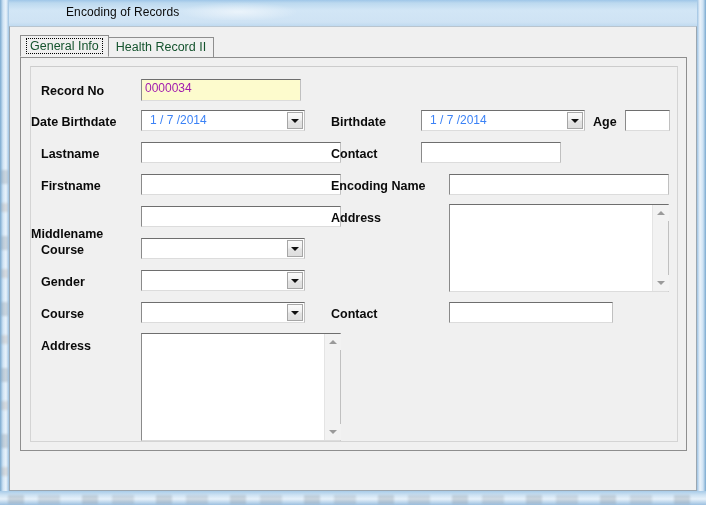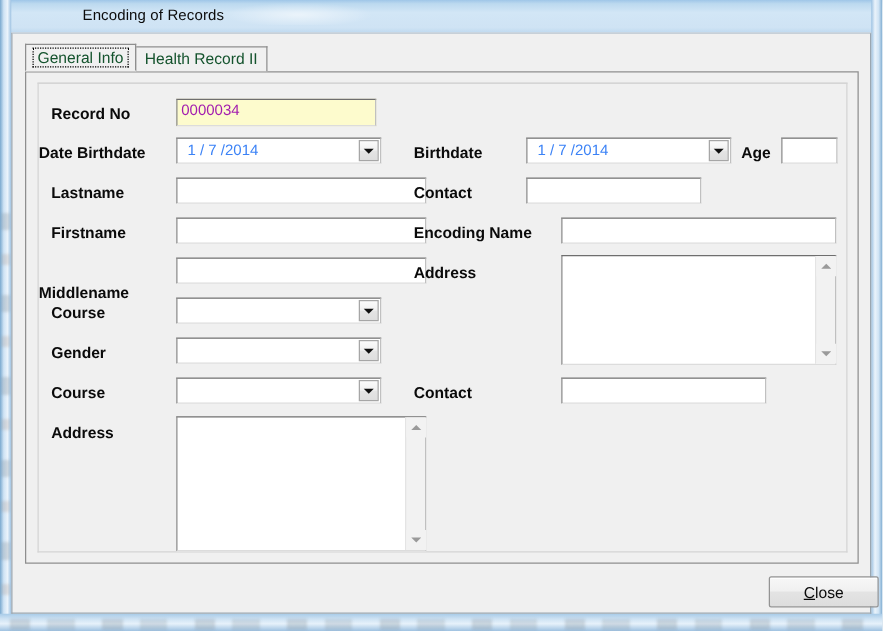--- a/index.html
+++ b/index.html
@@ -366,18 +366,15 @@
             </div>
           </div>
 
           <div class="lbl" style="left:300px; top:240px; width:90px;">Contact</div>
           <div class="txt" style="left:418px; top:235px; width:164px; height:21px;"></div>
 
         </div>
       </div>
     </div>
 
-    <button class="btn" style="left:605px; top:434px; width:88px;">
-      <span><span class="mn">C</span><span>lose</span></span>
-    </button>
 
   </div>
 </div>
 
 </body></html>

